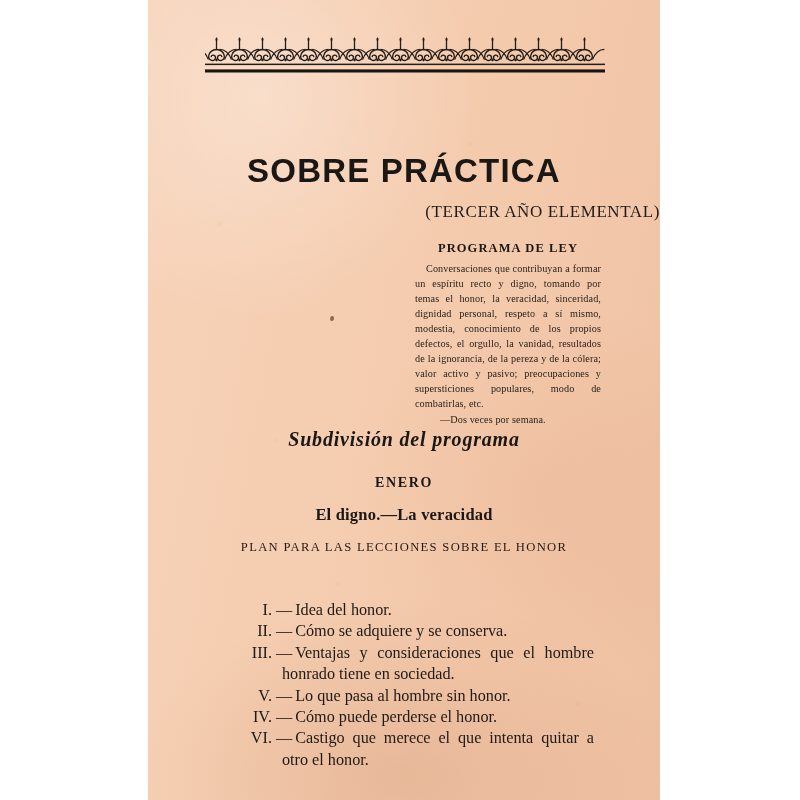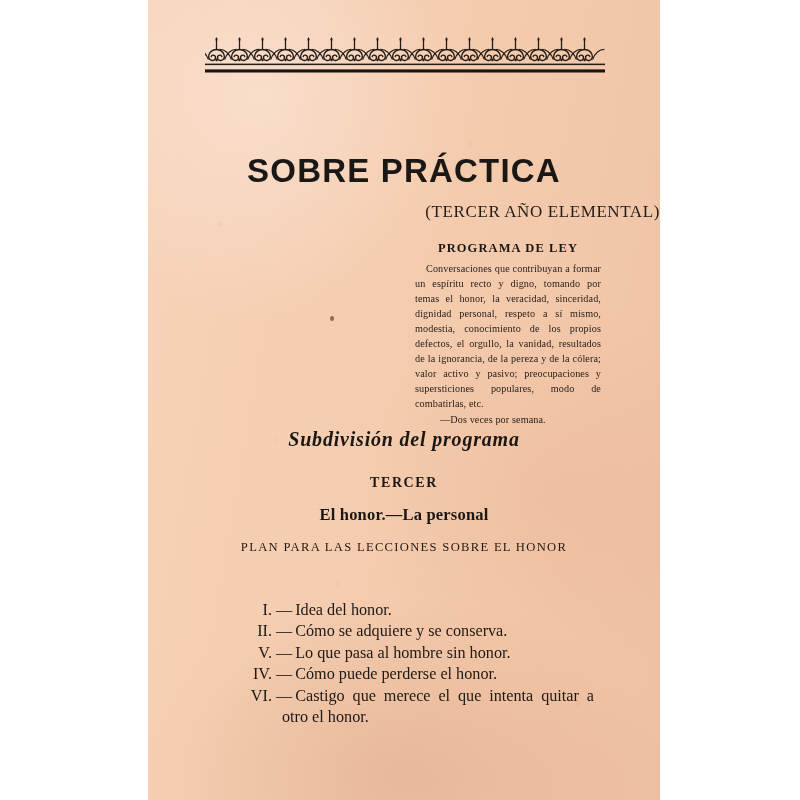--- a/index.html
+++ b/index.html
@@ -239,30 +239,33 @@
 
     <div class="programa">
       <div class="programa-heading">PROGRAMA DE LEY</div>
       <div class="programa-body">
         <span class="lead">Conversaciones que contribuyan a formar un espíritu recto y digno, tomando por temas el honor, la veracidad, sinceridad, dignidad personal, respeto a sí mismo, modestia, conocimiento de los propios defectos, el orgullo, la vanidad, resultados de la ignorancia, de la pereza y de la cólera; valor activo y pasivo; preocupaciones y supersticiones populares, modo de combatirlas, etc.</span>
         <span class="closing">—Dos veces por semana.</span>
       </div>
     </div>
 
     <div class="subdivision">Subdivisión del programa</div>
-    <div class="month">TERCER</div>
-    <div class="topic">El honor.—La personal</div>
+    <div class="month">ENERO</div>
+    <div class="topic">El digno.—La veracidad</div>
     <div class="plan-heading">PLAN PARA LAS LECCIONES SOBRE EL HONOR</div>
 
     <div class="lessons">
       <div class="lesson">
         <span class="num">I.</span><span class="dash">—</span><span>Idea del honor.</span>
       </div>
       <div class="lesson">
         <span class="num">II.</span><span class="dash">—</span><span>Cómo se adquiere y se conserva.</span>
+      </div>
+      <div class="lesson">
+        <span class="num">III.</span><span class="dash">—</span><span>Ventajas y consideraciones que el hombre honrado tiene en sociedad.</span>
       </div>
       <div class="lesson">
         <span class="num">V.</span><span class="dash">—</span><span>Lo que pasa al hombre sin honor.</span>
       </div>
       <div class="lesson">
         <span class="num">IV.</span><span class="dash">—</span><span>Cómo puede perderse el honor.</span>
       </div>
       <div class="lesson">
         <span class="num">VI.</span><span class="dash">—</span><span>Castigo que merece el que intenta quitar a otro el honor.</span>
       </div>

